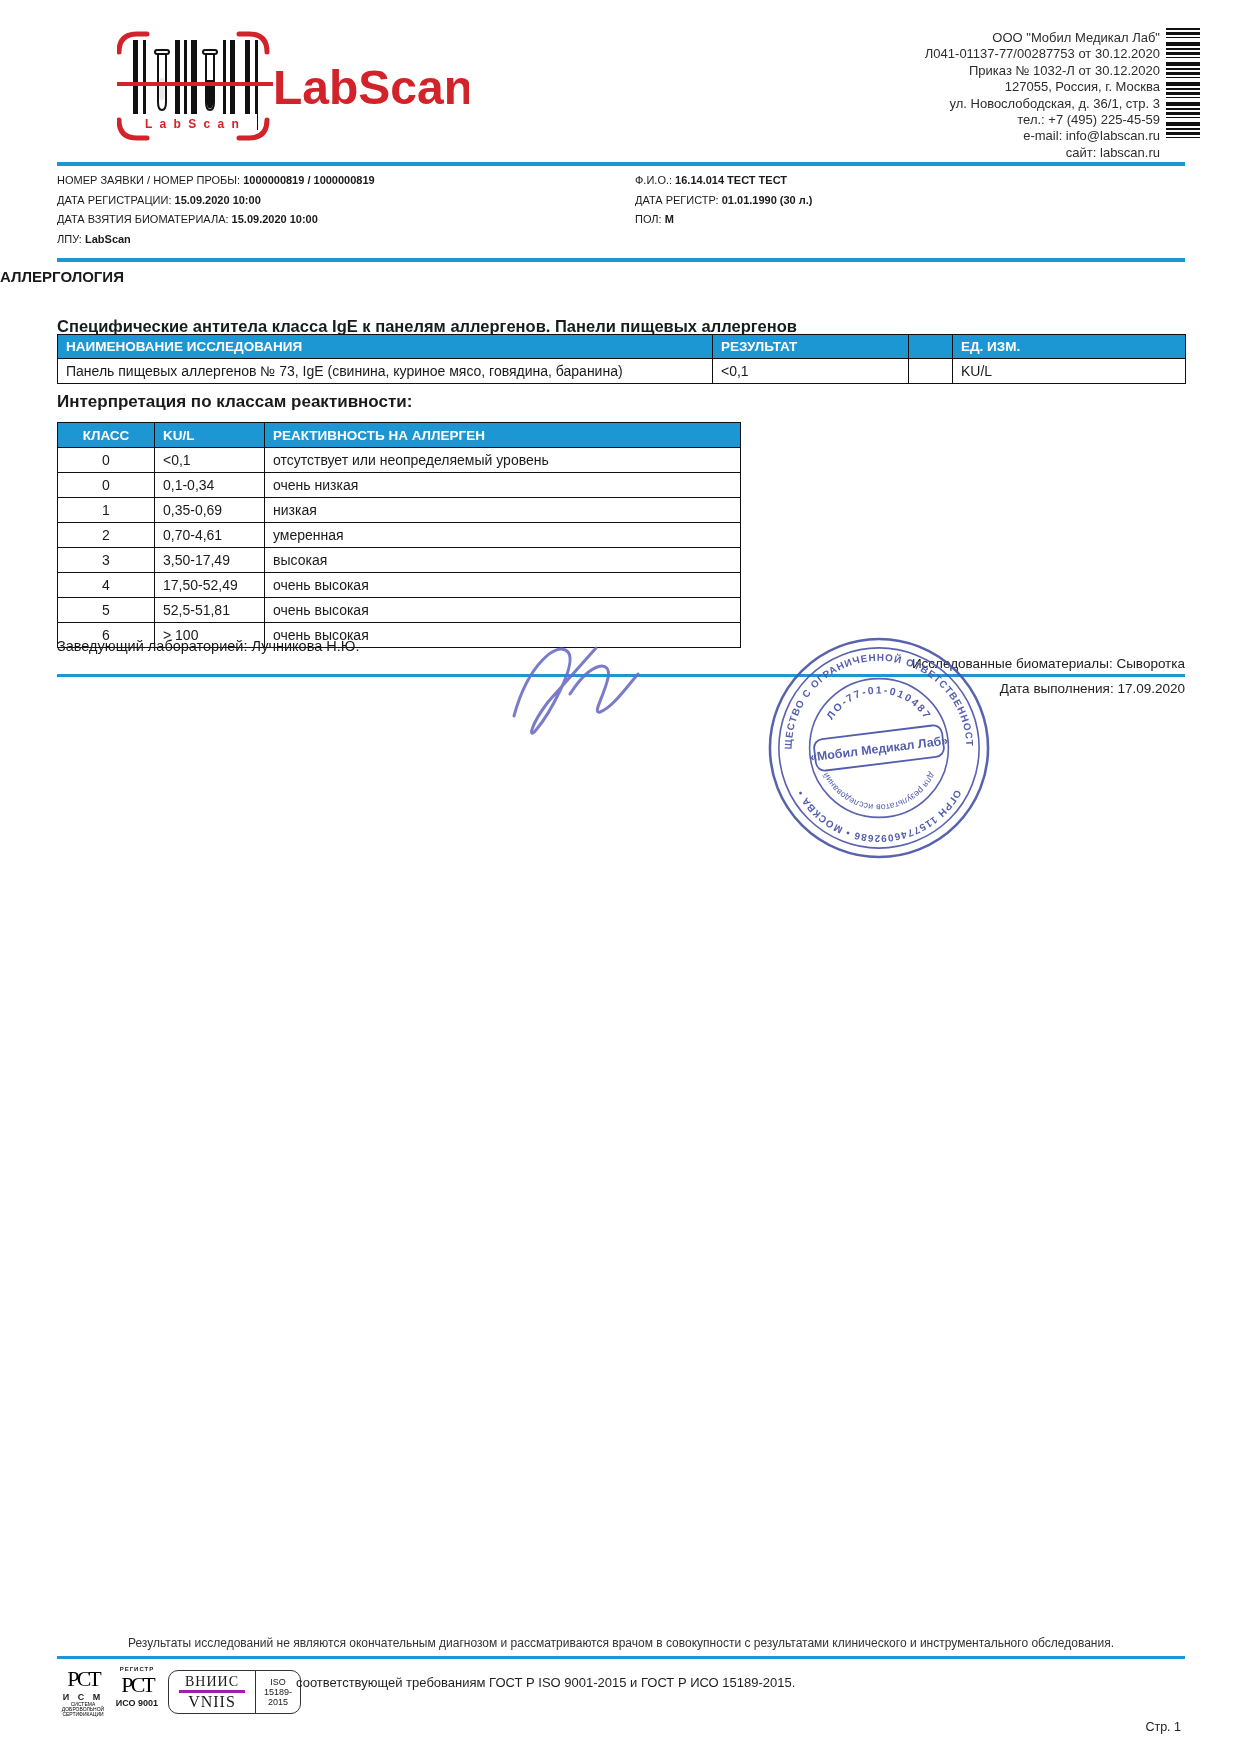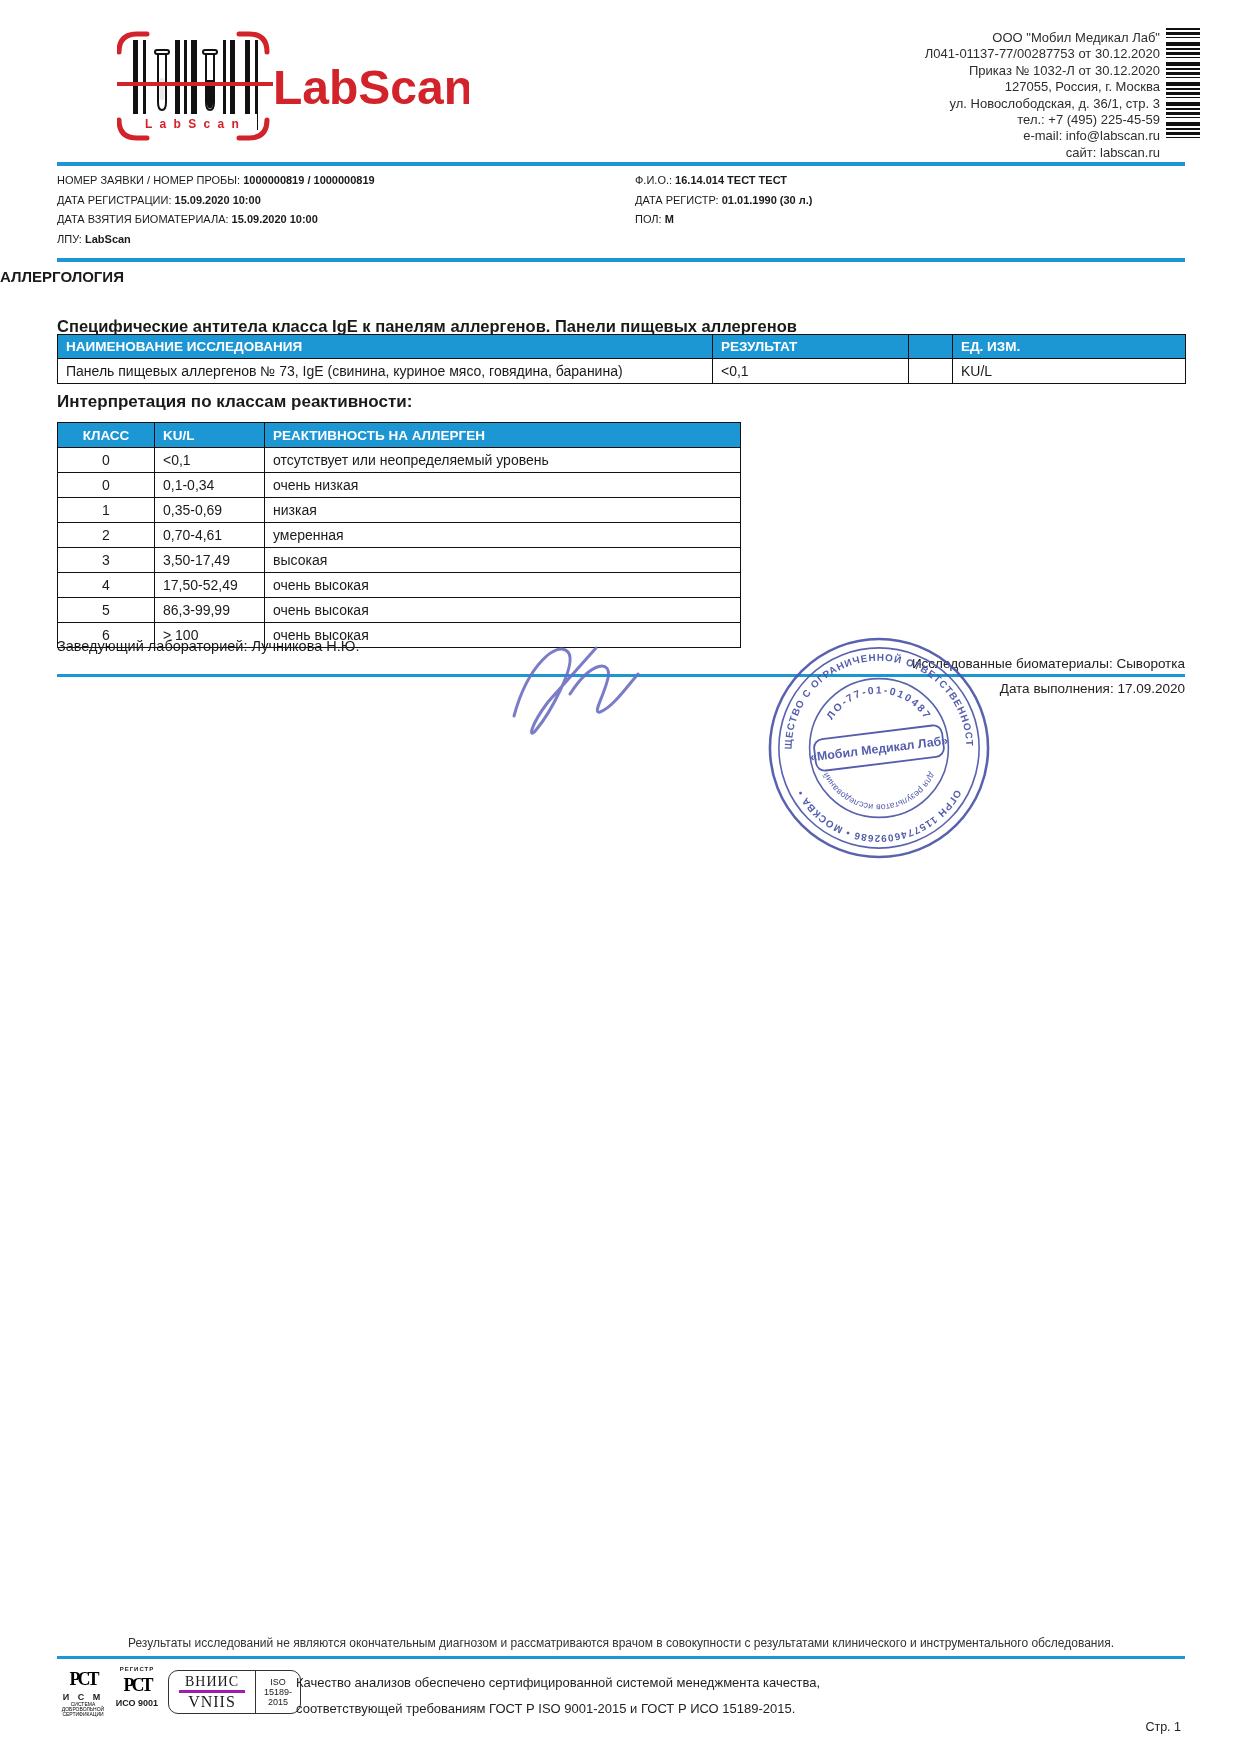--- a/index.html
+++ b/index.html
@@ -60,21 +60,21 @@
   .quality-text{position:absolute;top:1670px;left:296px;font-size:13px;line-height:26px;color:#1f1f1f;}
   .page-num{position:absolute;top:1720px;right:60px;font-size:12.5px;color:#222;}
   .vniis-box{display:flex;border:1.5px solid #333;border-radius:10px;height:42px;margin-top:4px;}
   .vniis-left{width:86px;border-right:1.5px solid #333;display:flex;flex-direction:column;
     align-items:center;justify-content:center;font-family:"Liberation Serif",serif;}
   .vniis-ru{font-size:14px;letter-spacing:1px;border-bottom:3px solid #a21caf;padding:0 6px;}
   .vniis-lat{font-size:16px;letter-spacing:1px;}
   .vniis-right{width:44px;display:flex;flex-direction:column;align-items:center;
     justify-content:center;font-size:9px;line-height:10px;text-align:center;}
   .rst-mark{display:flex;flex-direction:column;align-items:center;width:46px;}
-  .rst-glyph{font-family:"Liberation Serif",serif;font-weight:700;font-size:18px;
+  .rst-glyph{font-family:"Liberation Serif",serif;font-weight:400;font-size:22px;
     letter-spacing:-3px;line-height:26px;color:#000;}
   .rst-cap{font-size:9px;letter-spacing:3px;font-weight:700;}
   .rst-tiny{font-size:5px;line-height:5px;text-align:center;color:#000;}
   .rst-arc{font-size:6px;letter-spacing:1px;font-weight:700;}
 </style>
 </head>
 <body>
 
 <div class="page">
 
@@ -210,21 +210,21 @@
           <td>3,50-17,49</td>
           <td>высокая</td>
         </tr>
     <tr>
           <td class="col-center">4</td>
           <td>17,50-52,49</td>
           <td>очень высокая</td>
         </tr>
     <tr>
           <td class="col-center">5</td>
-          <td>86,3-99,99</td>
+          <td>52,5-51,81</td>
           <td>очень высокая</td>
         </tr>
     <tr>
           <td class="col-center">6</td>
           <td>&gt; 100</td>
           <td>очень высокая</td>
         </tr>
   </tbody>
     </table>
 
@@ -290,19 +290,18 @@
         <div class="vniis-lat">VNIIS</div>
       </div>
       <div class="vniis-right">
         <div>ISO</div>
         <div>15189-2015</div>
       </div>
     </div>
   </div>
 
   <div class="quality-text">
-    <div>Качество анализов обеспечено сертифицированной системой менеджмента качества,</div>
     <div>соответствующей требованиям ГОСТ Р ISO 9001-2015 и ГОСТ Р ИСО 15189-2015.</div>
   </div>
 
   <div class="page-num">Стр. 1</div>
 
 </div>
 
 </body></html>

